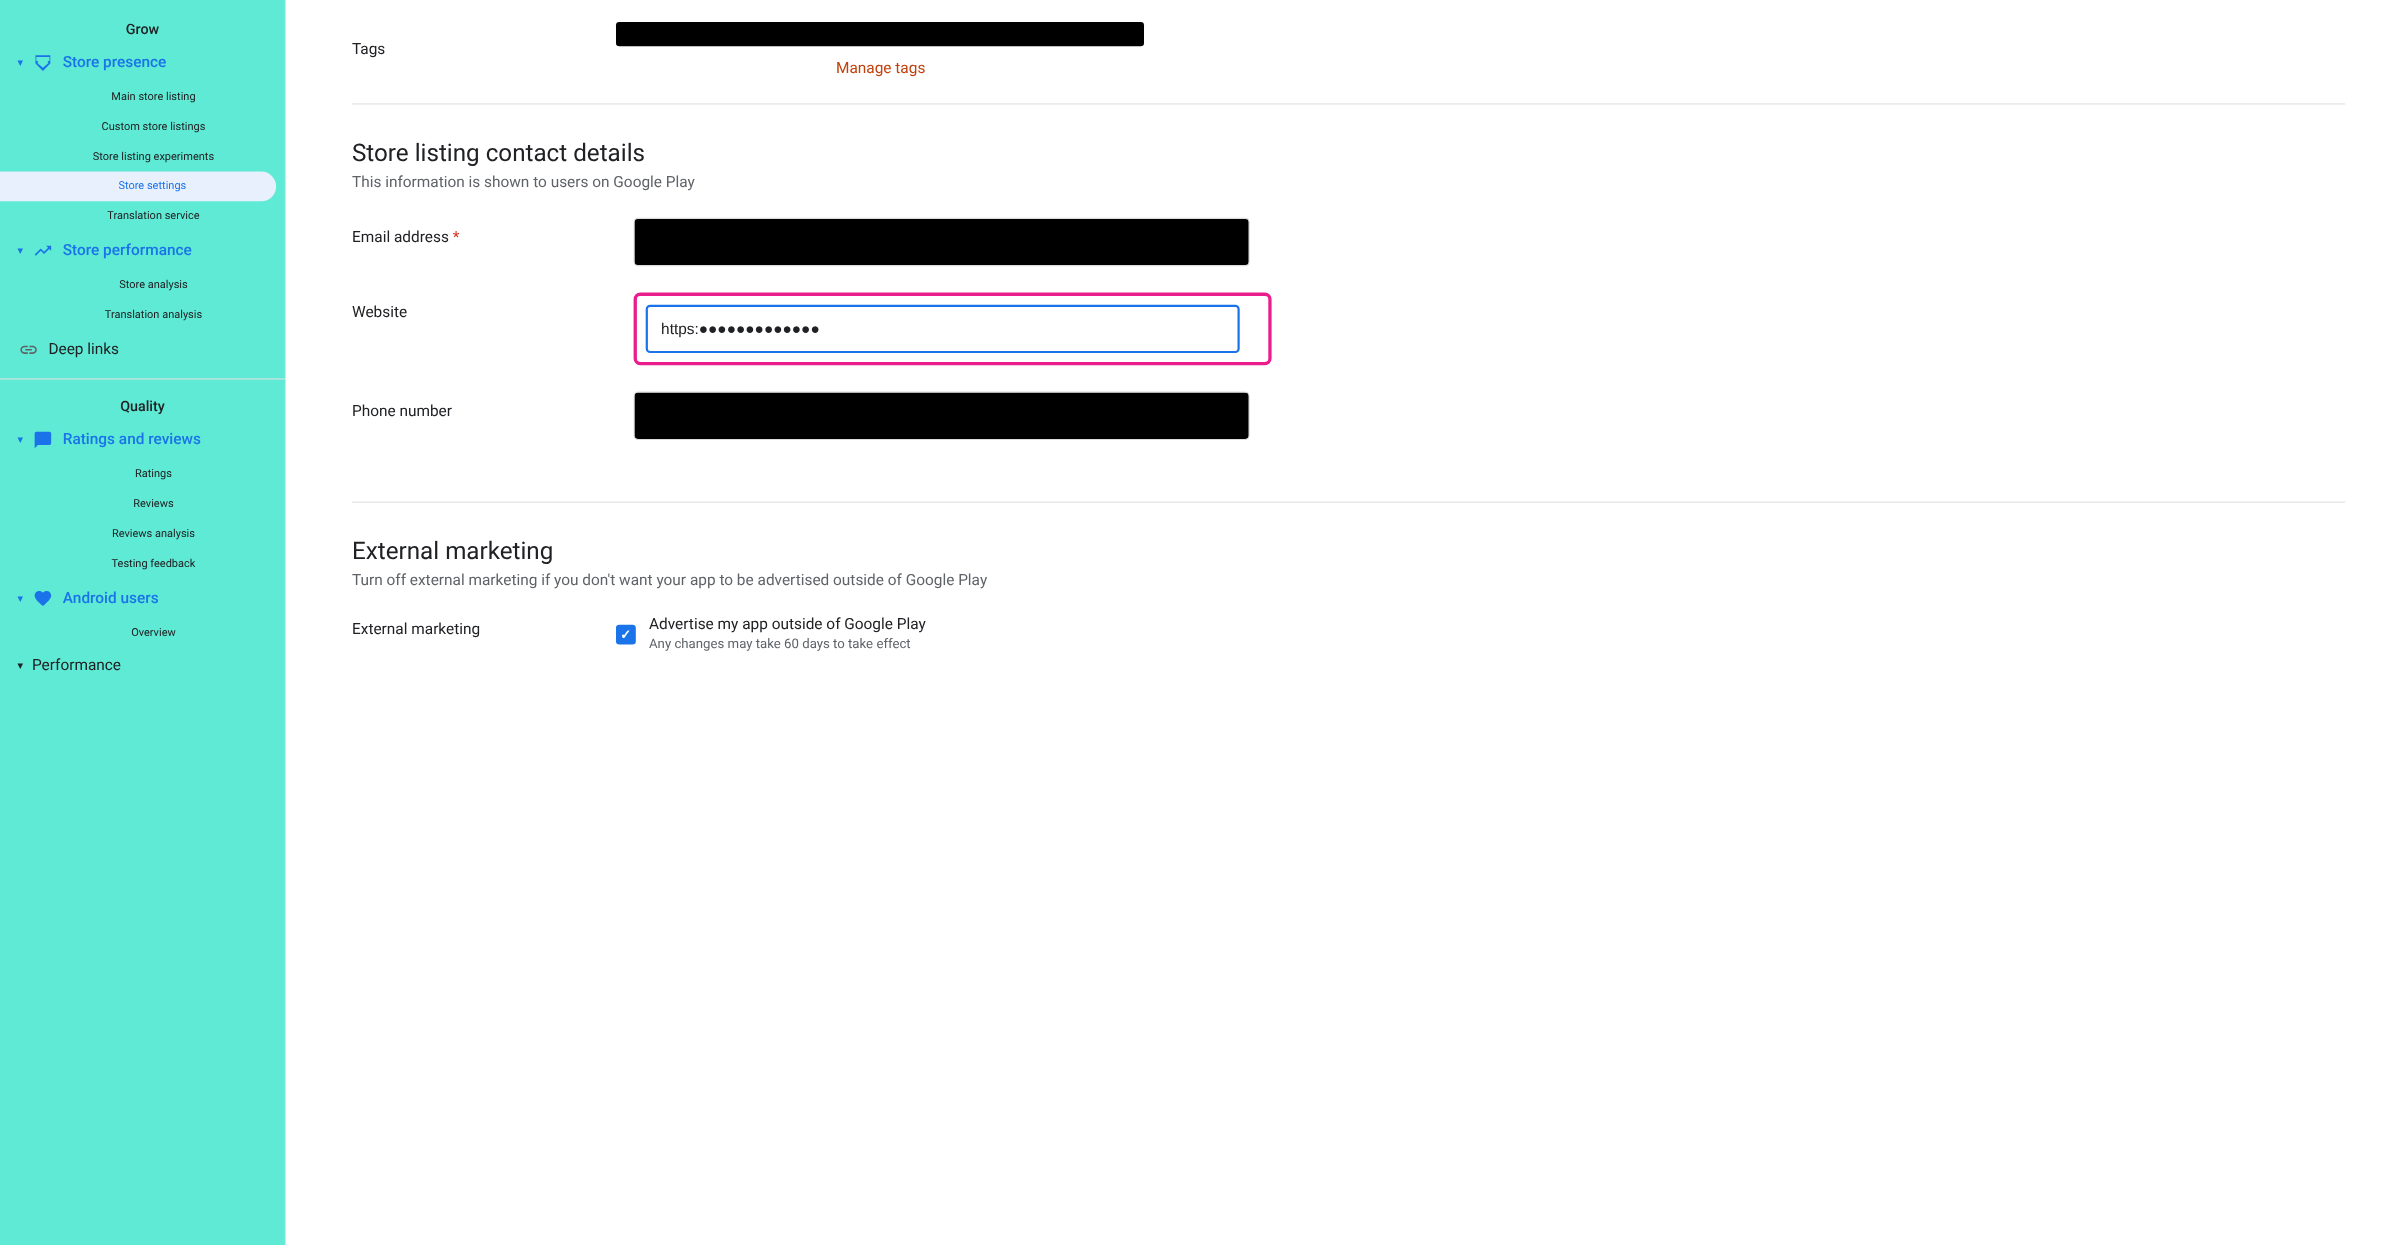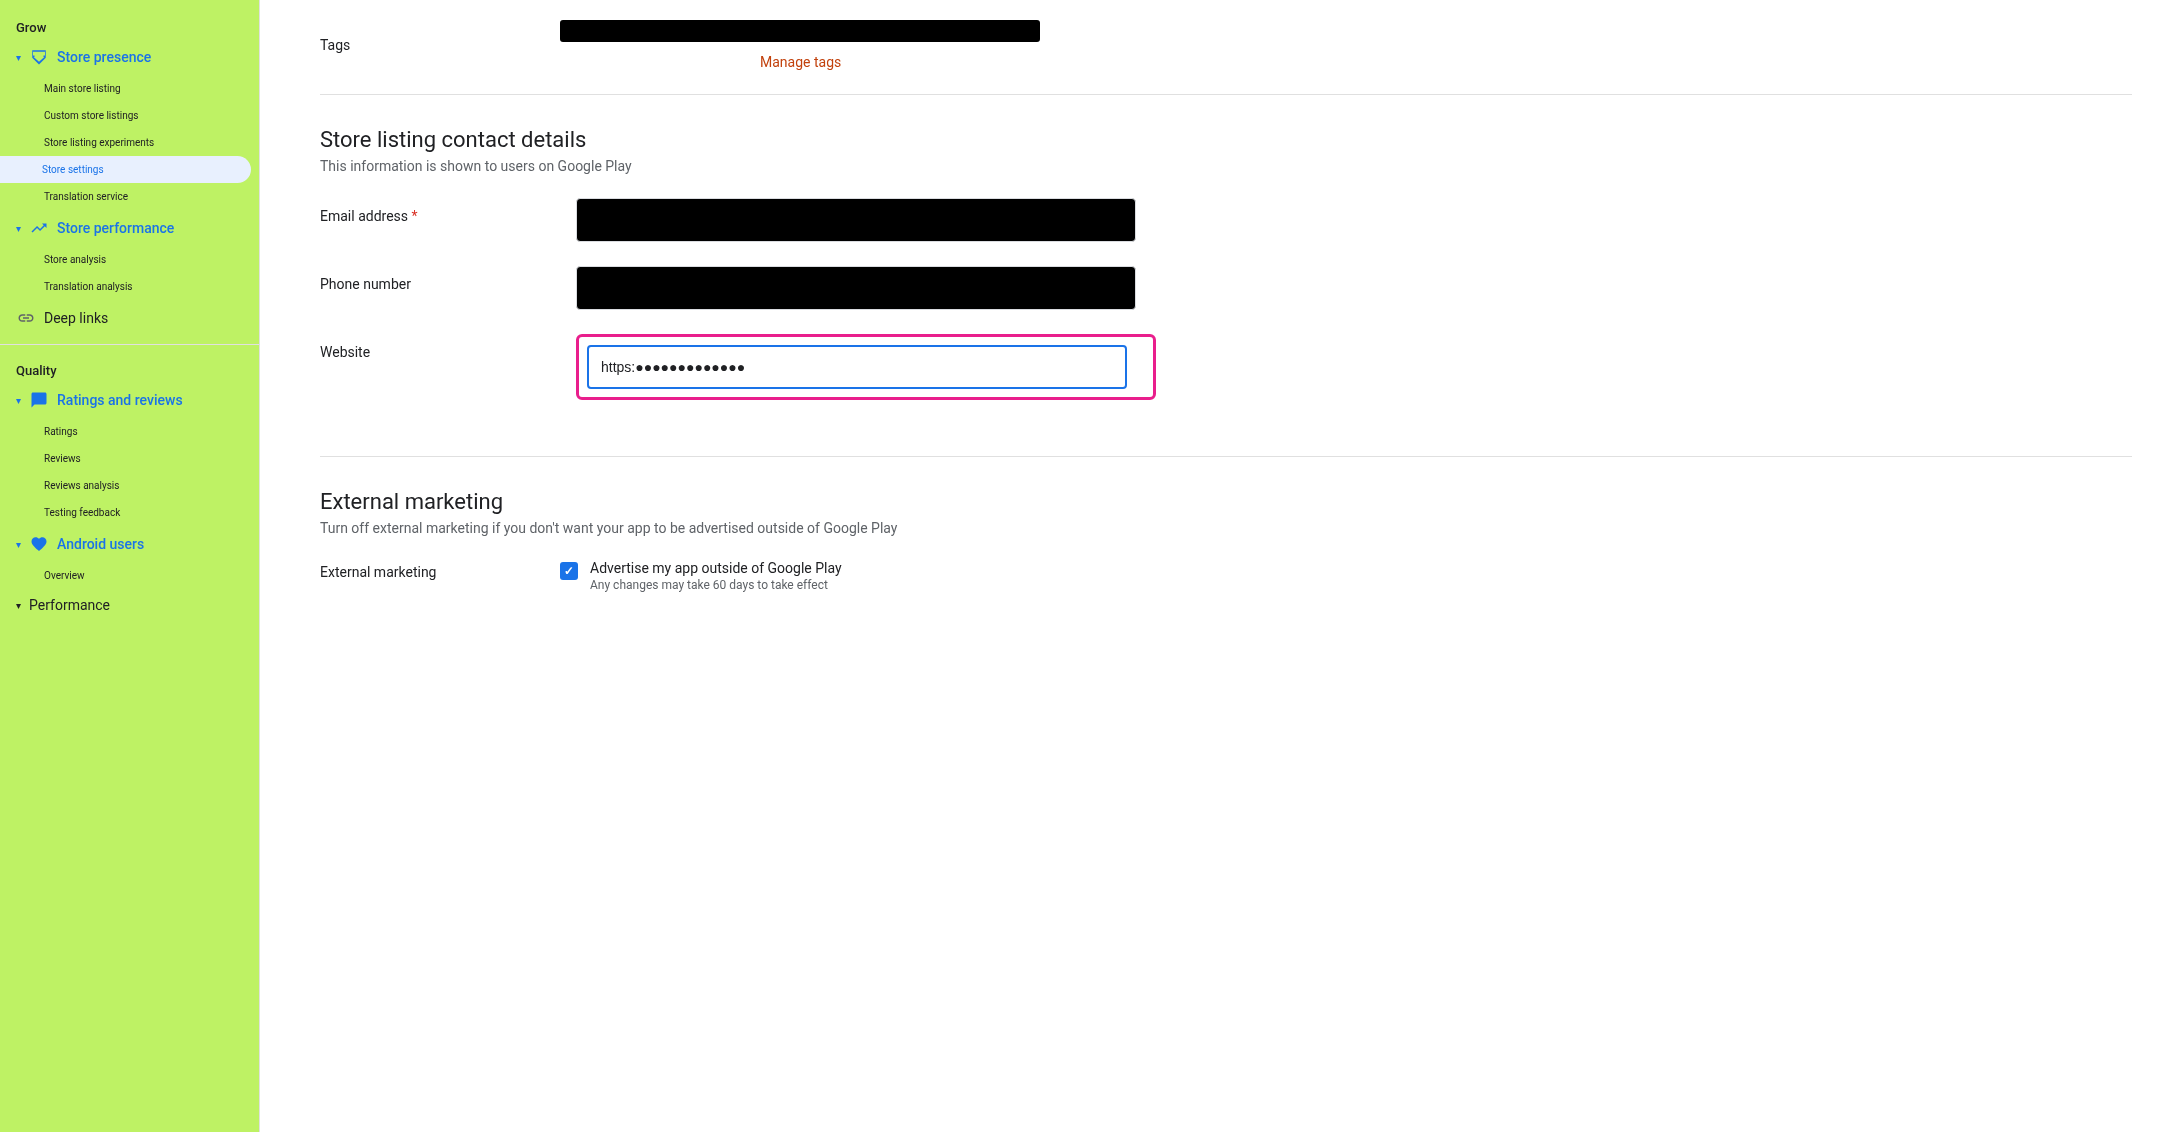--- a/index.html
+++ b/index.html
@@ -2,24 +2,25 @@
 <html><head>
   <meta charset="utf-8">
   <style>
     * { margin: 0; padding: 0; box-sizing: border-box; }
     body { font-family: 'Roboto', Arial, sans-serif; font-size: 14px; color: #202124; background: #fff; display: flex; height: 100vh; overflow: hidden; }
 
     
     .sidebar {
       width: 260px;
       min-width: 260px;
-      background: #bef264;
+      background: #5eead4;
       border-right: 1px solid #e0e0e0;
       overflow-y: auto;
       padding: 8px 0;
+      text-align: center;
     }
 
     .sidebar-group {
       display: flex;
       flex-direction: column;
     }
 
     .sidebar-parent {
       display: flex;
       align-items: center;
@@ -213,21 +214,21 @@
     .ext-marketing-label {
       width: 240px;
       min-width: 240px;
       font-size: 14px;
       color: #202124;
       padding-top: 4px;
     }
 
     .checkbox-row {
       display: flex;
-      align-items: flex-start;
+      align-items: center;
       gap: 12px;
     }
 
     .checkbox-blue {
       width: 18px;
       height: 18px;
       background: #1a73e8;
       border-radius: 3px;
       display: flex;
       align-items: center;
@@ -375,32 +376,32 @@
       <div class="form-field-label">
         <span>Email address</span>
         <span class="required"> *</span>
       </div>
       <div class="form-field-input">
         <input type="text" class="input-field black-fill" value="●●●●●●●●●●●●●●●" style="">
       </div>
     </div>
 
     <div class="form-field">
-      <div class="form-field-label">Phone number</div>
-      <div class="form-field-input">
-        <input type="text" class="input-field black-fill" value="●●●●●●●●●●" style="">
-      </div>
-    </div>
-
-    <div class="form-field">
       <div class="form-field-label">Website</div>
       <div class="form-field-input">
         <div class="website-highlight-wrapper">
           <input type="text" class="input-field-website" value="https:●●●●●●●●●●●●●" style="">
         </div>
+      </div>
+    </div>
+
+    <div class="form-field">
+      <div class="form-field-label">Phone number</div>
+      <div class="form-field-input">
+        <input type="text" class="input-field black-fill" value="●●●●●●●●●●" style="">
       </div>
     </div>
   </div>
 
   <div class="section">
     <h2 class="section-title">External marketing</h2>
     <p class="section-subtitle">Turn off external marketing if you don't want your app to be advertised outside of Google Play</p>
 
     <div class="ext-marketing-field">
       <div class="ext-marketing-label">External marketing</div>

